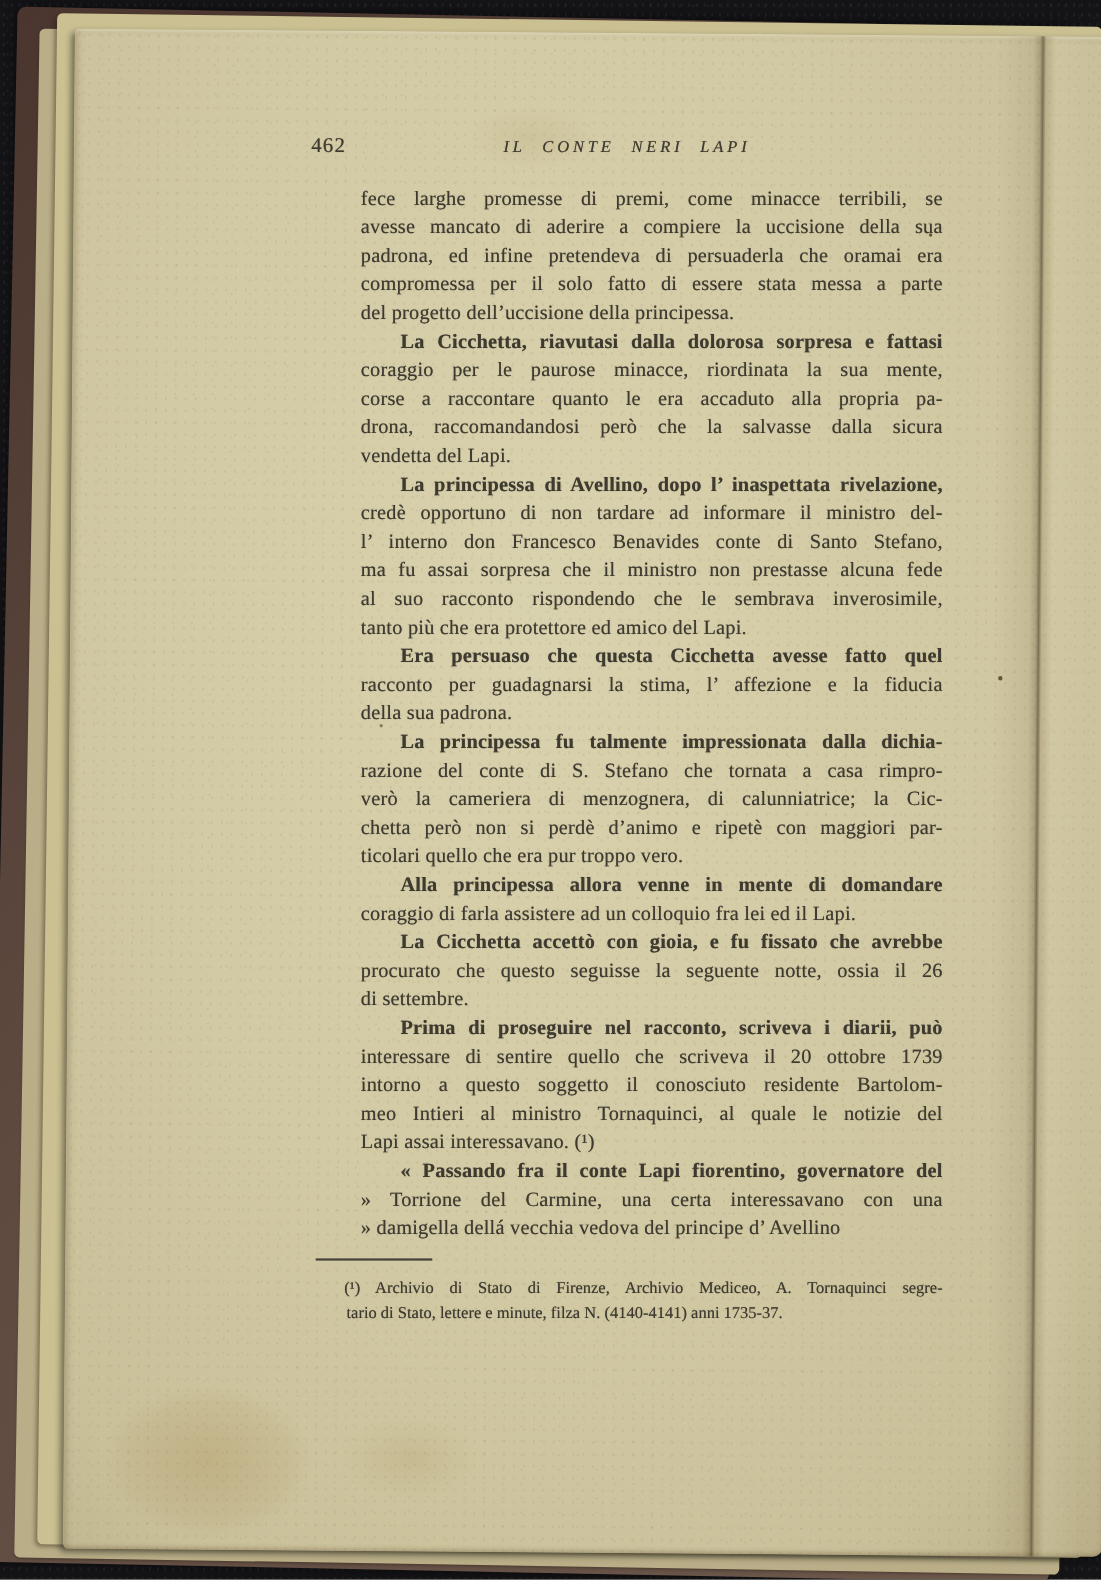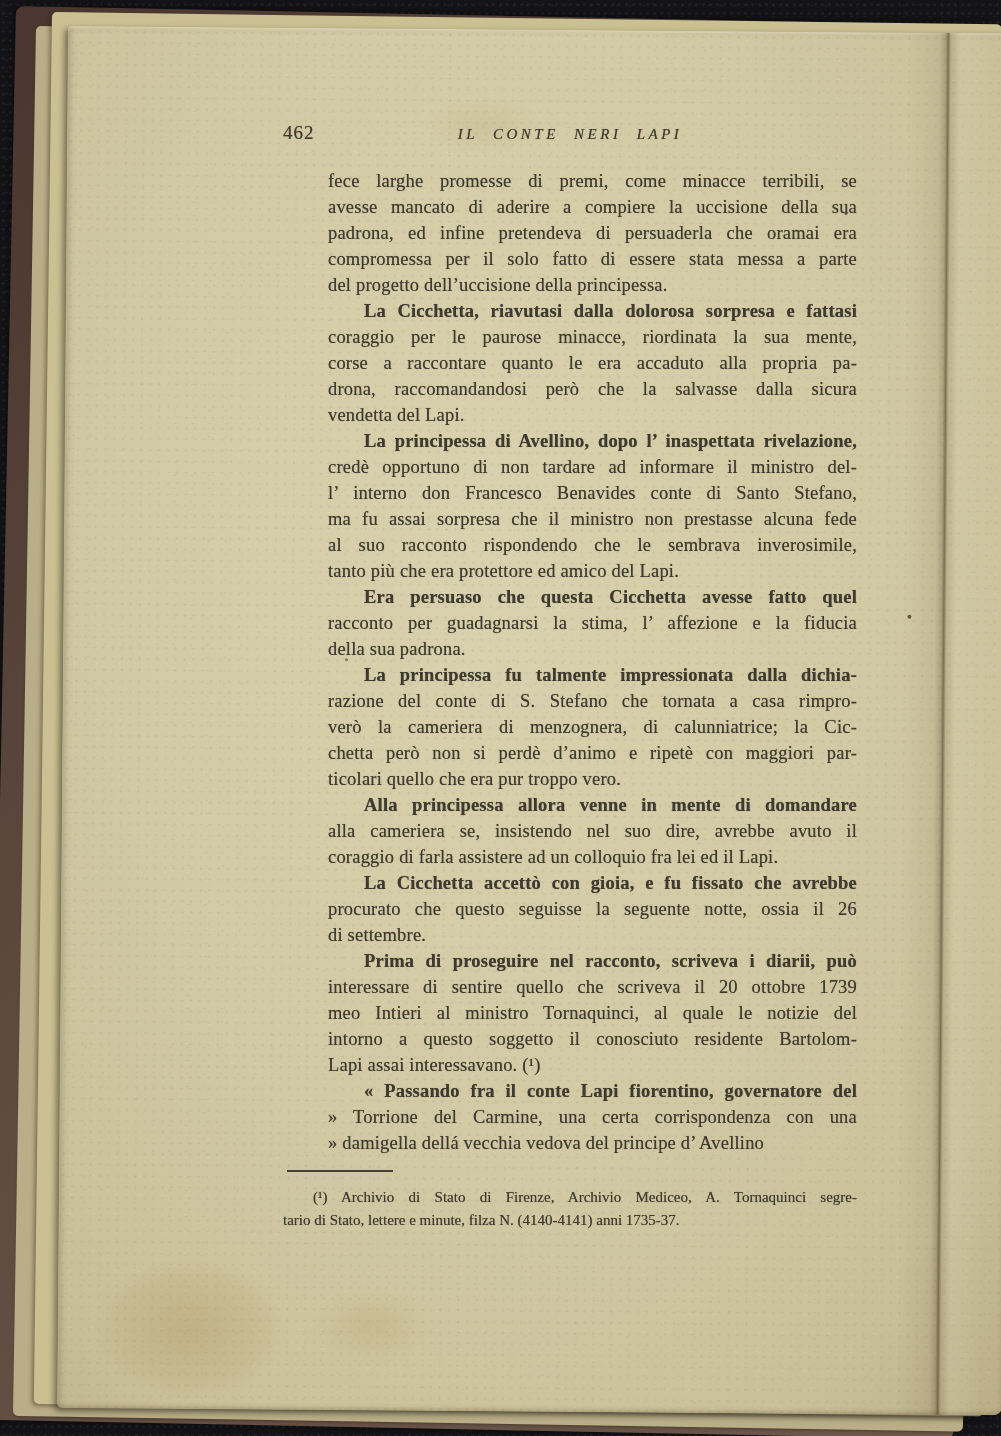--- a/index.html
+++ b/index.html
@@ -98,21 +98,21 @@
   .body .line.last{text-align:right;text-align-last:left;-moz-text-align-last:left;}
   .body .line.first{text-indent:36px;font-weight:bold;}
   .rule{
     width:106px;height:2px;background:#45413a;margin:14px 0 0 4px;
   }
   .footnote{margin-top:14px;}
   .footnote .line{
     font-size:15px;line-height:23px;height:23px;overflow:hidden;
     text-align:justify;text-align-last:justify;-moz-text-align-last:justify;
   }
-  .footnote .line.last{text-align:left;text-align-last:left;-moz-text-align-last:left;}
+  .footnote .line.last{text-align:left;text-align-last:left;margin-left:32px;-moz-text-align-last:left;}
   .footnote .line.first{text-indent:30px;}
 </style>
 </head>
 <body>
 
 <div class="scene">
   <div class="cover"></div>
   <div class="stack stack-2"></div>
   <div class="stack stack-1"></div>
 
@@ -161,38 +161,37 @@
         </div>
         <div class="para">
           <div class="line first">La principessa fu talmente impressionata dalla dichia-</div>
           <div class="line">razione del conte di S. Stefano che tornata a casa rimpro-</div>
           <div class="line">verò la cameriera di menzognera, di calunniatrice; la Cic-</div>
           <div class="line">chetta però non si perdè d’animo e ripetè con maggiori par-</div>
           <div class="line last">ticolari quello che era pur troppo vero.</div>
         </div>
         <div class="para">
           <div class="line first">Alla principessa allora venne in mente di domandare</div>
-          <div class="line">alla cameriera se, insistendo nel suo dire, avrebbe avuto il</div>
           <div class="line last">coraggio di farla assistere ad un colloquio fra lei ed il Lapi.</div>
         </div>
         <div class="para">
           <div class="line first">La Cicchetta accettò con gioia, e fu fissato che avrebbe</div>
           <div class="line">procurato che questo seguisse la seguente notte, ossia il 26</div>
           <div class="line last">di settembre.</div>
         </div>
         <div class="para">
           <div class="line first">Prima di proseguire nel racconto, scriveva i diarii, può</div>
           <div class="line">interessare di sentire quello che scriveva il 20 ottobre 1739</div>
+          <div class="line">intorno a questo soggetto il conosciuto residente Bartolom-</div>
           <div class="line">meo Intieri al ministro Tornaquinci, al quale le notizie del</div>
-          <div class="line">intorno a questo soggetto il conosciuto residente Bartolom-</div>
           <div class="line last">Lapi assai interessavano. (¹)</div>
         </div>
         <div class="para">
           <div class="line first">« Passando fra il conte Lapi fiorentino, governatore del</div>
-          <div class="line">» Torrione del Carmine, una certa corrispondenza con una</div>
+          <div class="line">» Torrione del Carmine, una certa interessavano con una</div>
           <div class="line last">» damigella dellá vecchia vedova del principe d’ Avellino</div>
         </div>
       </div>
     <div class="rule"></div>
     <div class="footnote" id="footnote-block">
         <div class="line first">(¹) Archivio di Stato di Firenze, Archivio Mediceo, A. Tornaquinci segre-</div>
         <div class="line last">tario di Stato, lettere e minute, filza N. (4140-4141) anni 1735-37.</div>
       </div>
   </div>
 </div>

